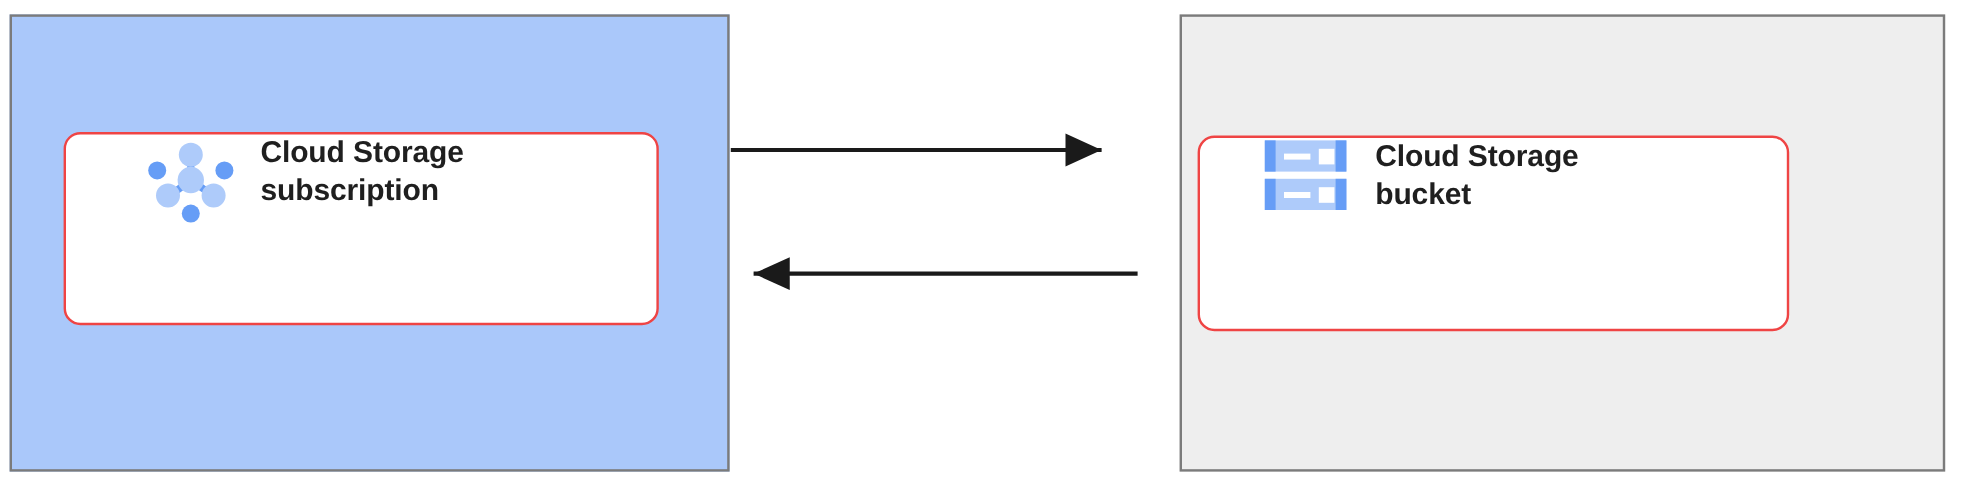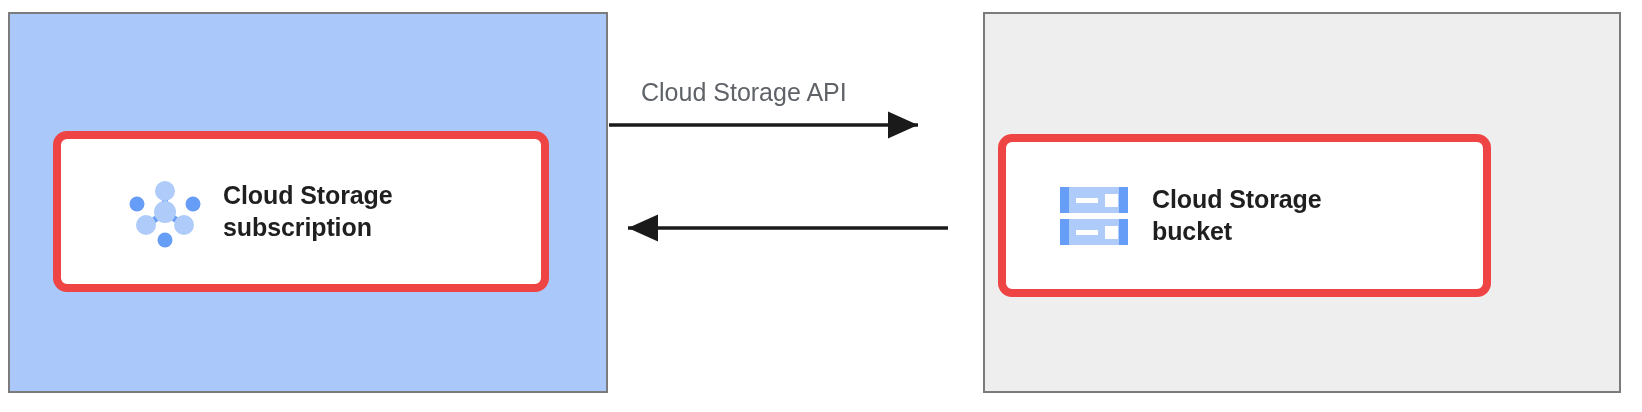--- a/index.html
+++ b/index.html
@@ -38,25 +38,24 @@
     width: 638px;
     height: 381px;
     background: #eeeeee;
   }
 
   
   .node-card {
     position: absolute;
     box-sizing: border-box;
     background: #ffffff;
-    border: 8px solid #ef4444;
+    border: 2px solid #ef4444;
     border-radius: 14px;
     display: flex;
-    align-items: center;
-    margin-top: 21px;
+    align-items: flex-start;
   }
   #card-subscription {
     left: 53px;
     top: 110px;
     width: 496px;
     height: 161px;
     padding-left: 66px;
   }
   #card-bucket {
     left: 998px;
@@ -173,16 +172,15 @@
 
     <g>
       <line x1="609" y1="125" x2="918" y2="125" stroke="#1a1a1a" stroke-width="3.5" marker-end="url(#arrow-right)"></line>
     </g>
 
     <g>
       <line x1="948" y1="228" x2="628" y2="228" stroke="#1a1a1a" stroke-width="3.5" marker-end="url(#arrow-left)"></line>
     </g>
   </svg>
 
-  <div class="edge-label" id="label-request">Cloud Storage API</div>
 
 
 </div>
 
 </body></html>

